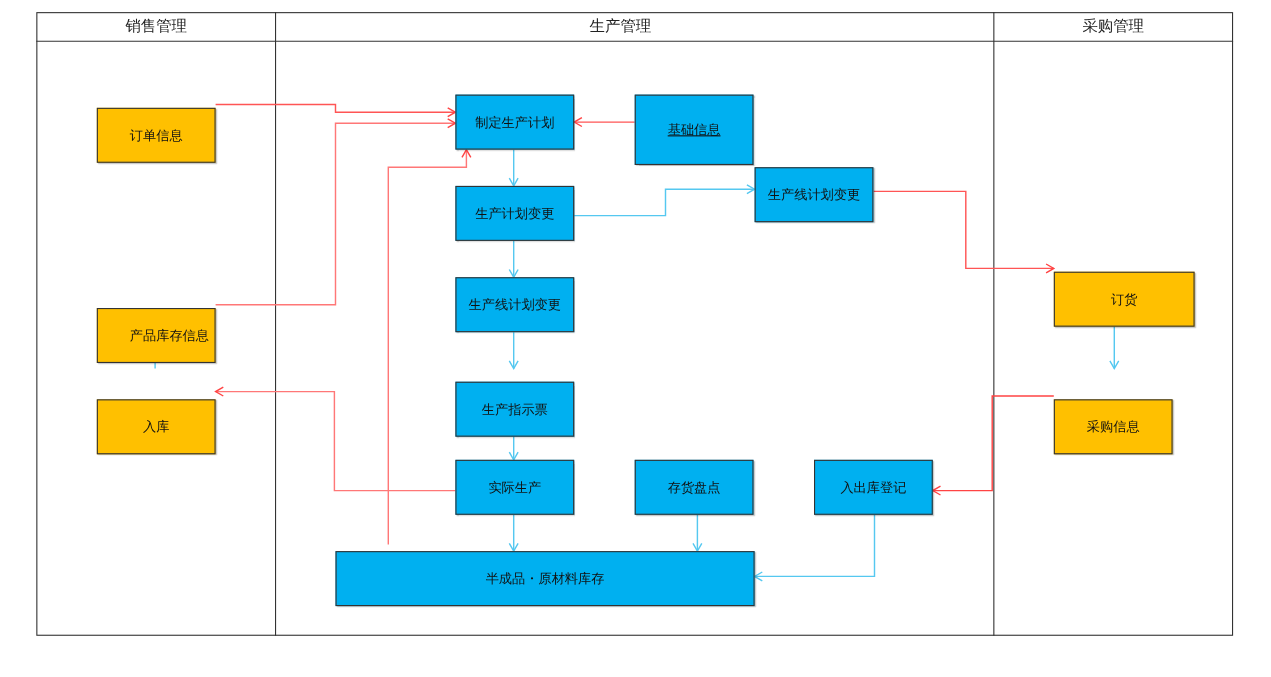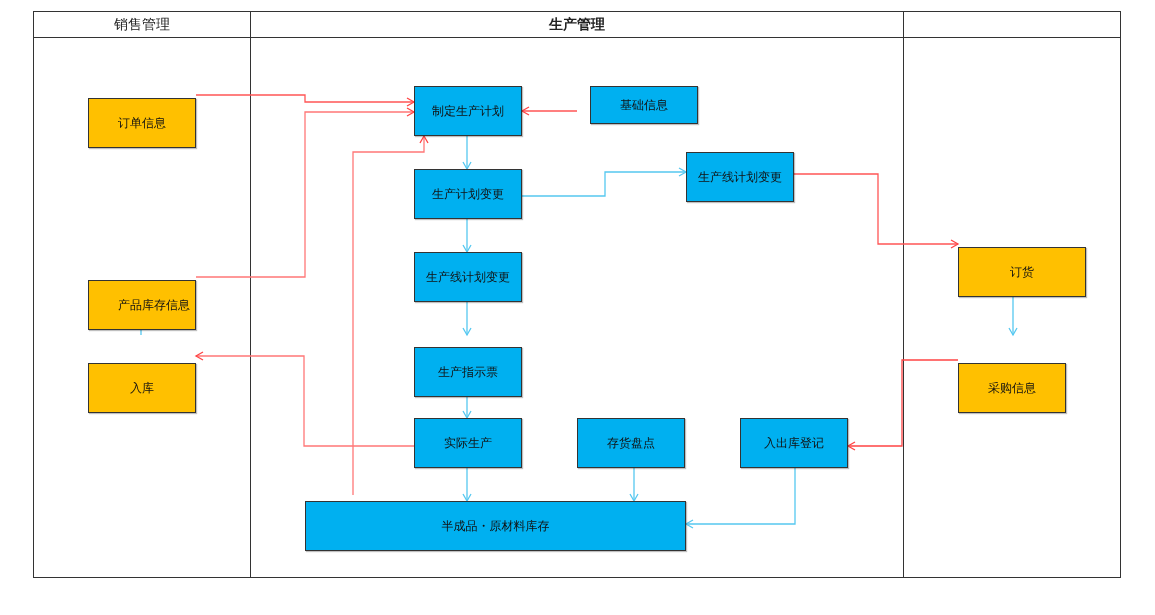--- a/index.html
+++ b/index.html
@@ -43,28 +43,29 @@
     <polyline points="467,302 467,335" fill="none" stroke="#55C8F0" stroke-width="1.3" marker-end="url(#arrB)"></polyline>
     <polyline points="467,385 467,418" fill="none" stroke="#55C8F0" stroke-width="1.3" marker-end="url(#arrB)"></polyline>
     <polyline points="467,468 467,501" fill="none" stroke="#55C8F0" stroke-width="1.3" marker-end="url(#arrB)"></polyline>
     <polyline points="634,468 634,501" fill="none" stroke="#55C8F0" stroke-width="1.3" marker-end="url(#arrB)"></polyline>
     <polyline points="795,468 795,524 686,524" fill="none" stroke="#55C8F0" stroke-width="1.3" marker-end="url(#arrB)"></polyline>
     <polyline points="141,335 141,302" fill="none" stroke="#55C8F0" stroke-width="1.3" marker-end="url(#arrB)"></polyline>
     <polyline points="1013,269 1013,335" fill="none" stroke="#55C8F0" stroke-width="1.3" marker-end="url(#arrB)"></polyline>
   </svg>
 
   <div class="lane-title" style="left:34px;width:216px;">销售管理</div>
-  <div class="lane-title" style="left:251px;width:652px;font-weight:bold;">生产管理</div>
+  <div class="lane-title" style="left:238px;width:652px;">生产管理</div>
+  <div class="lane-title" style="left:904px;width:216px;">采购管理</div>
 
   <div class="node orange" style="left:88px;top:70px;width:108px;height:50px;">订单信息</div>
   <div class="node orange" style="left:88px;top:252px;width:108px;height:50px;padding-left:24px;">产品库存信息</div>
   <div class="node orange" style="left:88px;top:335px;width:108px;height:50px;">入库</div>
 
   <div class="node blue" style="left:414px;top:86px;width:108px;height:50px;">制定生产计划</div>
-  <div class="node blue" style="left:590px;top:86px;width:108px;height:38px;">基础信息</div>
+  <div class="node blue" style="left:577px;top:86px;width:108px;height:64px;text-decoration:underline;">基础信息</div>
   <div class="node blue" style="left:414px;top:169px;width:108px;height:50px;">生产计划变更</div>
   <div class="node blue" style="left:686px;top:152px;width:108px;height:50px;">生产线计划变更</div>
   <div class="node blue" style="left:414px;top:252px;width:108px;height:50px;">生产线计划变更</div>
   <div class="node blue" style="left:414px;top:335px;width:108px;height:50px;margin-top:12px;">生产指示票</div>
   <div class="node blue" style="left:414px;top:418px;width:108px;height:50px;">实际生产</div>
   <div class="node blue" style="left:577px;top:418px;width:108px;height:50px;">存货盘点</div>
   <div class="node blue" style="left:740px;top:418px;width:108px;height:50px;">入出库登记</div>
   <div class="node blue" style="left:305px;top:501px;width:381px;height:50px;">半成品・原材料库存</div>
 
   <div class="node orange" style="left:958px;top:219px;width:128px;height:50px;">订货</div>

